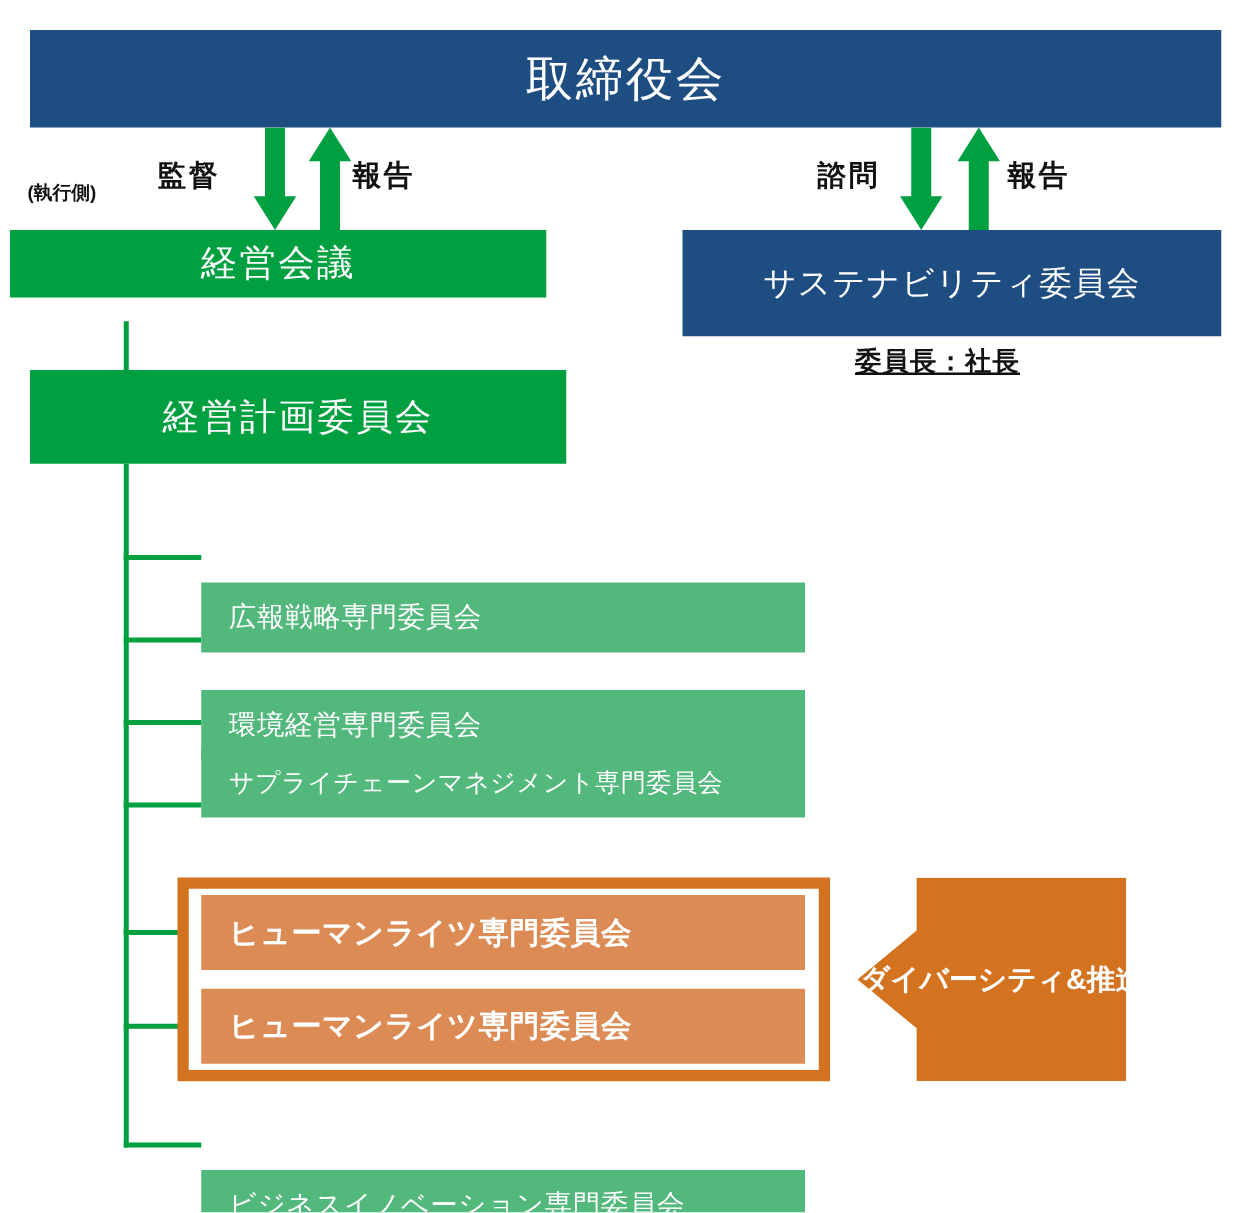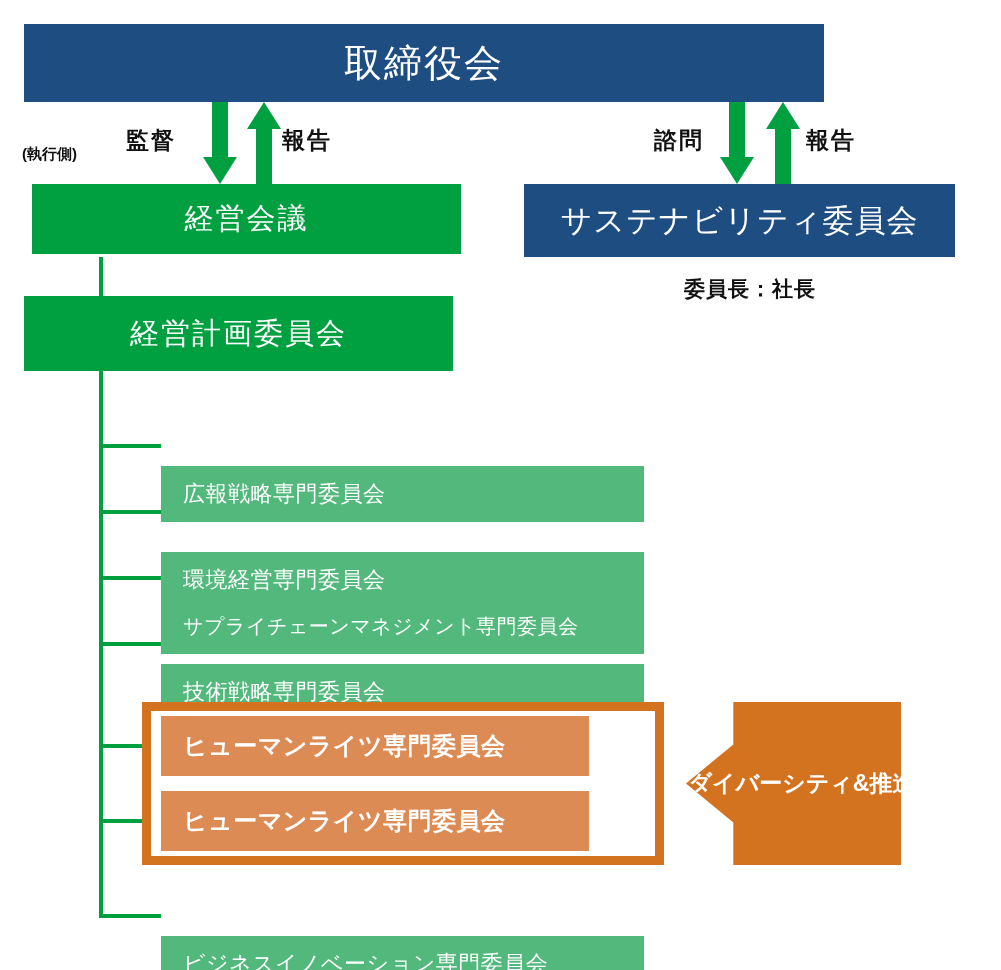--- a/index.html
+++ b/index.html
@@ -30,29 +30,29 @@
   .box.center { justify-content: center; }
   .box.left   { justify-content: flex-start; }
 
   .blue  { background: #1E4D82; }
   .green-dark { background: #00A040; }
   .green-light{ background: #52B87C; }
   .orange-inner { background: #DD8B55; }
 
   
   #node-board {
-    left: 24px; top: 24px; width: 800px; height: 78px;
+    left: 24px; top: 24px; width: 953px; height: 78px;
     font-size: 38px; font-weight: 400; letter-spacing: 2px;
   }
   #node-sustainability {
-    left: 524px; top: 184px; width: 431px; height: 73px;
-    font-size: 31px; letter-spacing: 1px;
+    left: 546px; top: 184px; width: 431px; height: 85px;
+    font-size: 26px; letter-spacing: 1px;
   }
   #node-mgmt-meeting {
-    left: 32px; top: 184px; width: 429px; height: 70px;
+    left: 8px; top: 184px; width: 429px; height: 54px;
     font-size: 29px; letter-spacing: 2px;
   }
   #node-mgmt-plan {
     left: 24px; top: 296px; width: 429px; height: 75px;
     font-size: 29px; letter-spacing: 2px;
   }
 
   .subcom {
     left: 161px; width: 483px; height: 56px;
     font-size: 22px;
@@ -75,21 +75,21 @@
     box-sizing: border-box;
     padding: 9px;
   }
   #orange-frame-inner {
     position: absolute;
     left: 151px; top: 711px; width: 504px; height: 145px;
     background: #ffffff;
     box-sizing: border-box;
   }
   .orange-item {
-    left: 161px; width: 428px; height: 60px;
+    left: 161px; width: 483px; height: 60px;
     font-size: 24px; font-weight: bold;
     padding-left: 22px;
     letter-spacing: 0.5px;
   }
   #orange-0 { top: 716px; }
   #orange-1 { top: 791px; }
 
   
   #node-di {
     position: absolute;
@@ -136,21 +136,21 @@
   #lbl-exec {
     left: 22px; top: 145px;
     font-size: 15px; font-weight: bold;
   }
   #lbl-kantoku { left: 126px; top: 125px; font-size: 23px; font-weight: bold; letter-spacing: 2px; }
   #lbl-houkoku1 { left: 282px; top: 125px; font-size: 23px; font-weight: bold; letter-spacing: 2px; }
   #lbl-shimon  { left: 654px; top: 125px; font-size: 23px; font-weight: bold; letter-spacing: 2px; }
   #lbl-houkoku2 { left: 806px; top: 125px; font-size: 23px; font-weight: bold; letter-spacing: 2px; }
   #lbl-chair {
     left: 684px; top: 275px;
-    font-size: 21px; font-weight: bold; letter-spacing: 1px;
+    font-size: 21px; font-weight: bold; letter-spacing: 1px; text-decoration: underline;
   }
 </style>
 </head>
 <body>
 
 <div id="stage">
 
   <div class="box blue center" id="node-board">
     <span>取締役会</span>
   </div>
@@ -211,23 +211,20 @@
 
   <div class="box green-light left subcom" id="sub-0">
     <span>広報戦略専門委員会</span>
   </div>
   <div class="box green-light left subcom" id="sub-1">
     <span>環境経営専門委員会</span>
   </div>
   <div class="box green-light left subcom" id="sub-2">
     <span>サプライチェーンマネジメント専門委員会</span>
   </div>
-  <div class="box green-light left subcom" id="sub-3">
-    <span>技術戦略専門委員会</span>
-  </div>
 
   <div id="orange-frame"></div>
   <div id="orange-frame-inner"></div>
 
   <div class="box orange-inner left orange-item" id="orange-0">
     <span>ヒューマンライツ専門委員会</span>
   </div>
   <div class="box orange-inner left orange-item" id="orange-1">
     <span>ヒューマンライツ専門委員会</span>
   </div>

